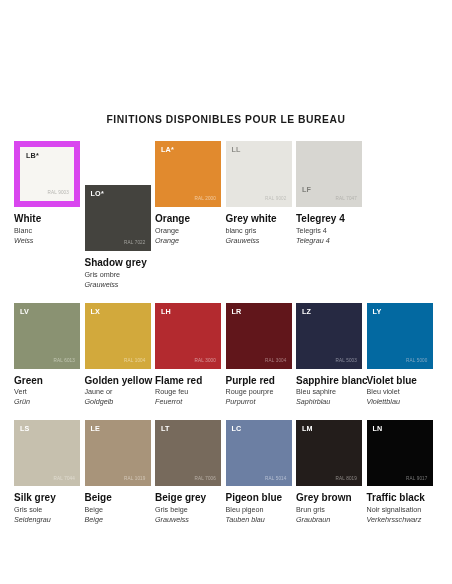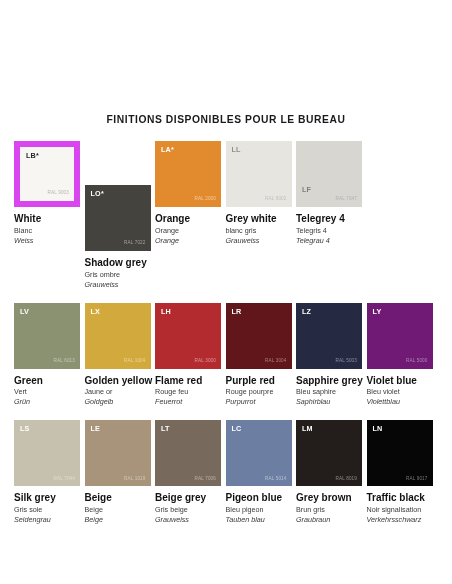--- a/index.html
+++ b/index.html
@@ -207,27 +207,27 @@
             <div class="name-fr">Rouge pourpre</div>
             <div class="name-de">Purpurrot</div>
           </div>
         </div>
         <div class="cell">
           <div class="swatch" style="background: rgb(38, 41, 66); text-align: center;">
             <div class="swatch-code" style="color: rgb(255, 255, 255);">LZ</div>
             <div class="swatch-ral" style="color: rgb(198, 199, 210);">RAL 5003</div>
           </div>
           <div class="names">
-            <div class="name-en">Sapphire grey</div>
+            <div class="name-en">Sapphire blanc</div>
             <div class="name-fr">Bleu saphire</div>
             <div class="name-de">Saphirblau</div>
           </div>
         </div>
         <div class="cell">
-          <div class="swatch" style="background: #701a75;">
+          <div class="swatch" style="background: #0369a1;">
             <div class="swatch-code" style="color: rgb(255, 255, 255);">LY</div>
             <div class="swatch-ral" style="color: rgb(200, 202, 216);">RAL 5000</div>
           </div>
           <div class="names">
             <div class="name-en">Violet blue</div>
             <div class="name-fr">Bleu violet</div>
             <div class="name-de">Violettblau</div>
           </div>
         </div>
       </div>

